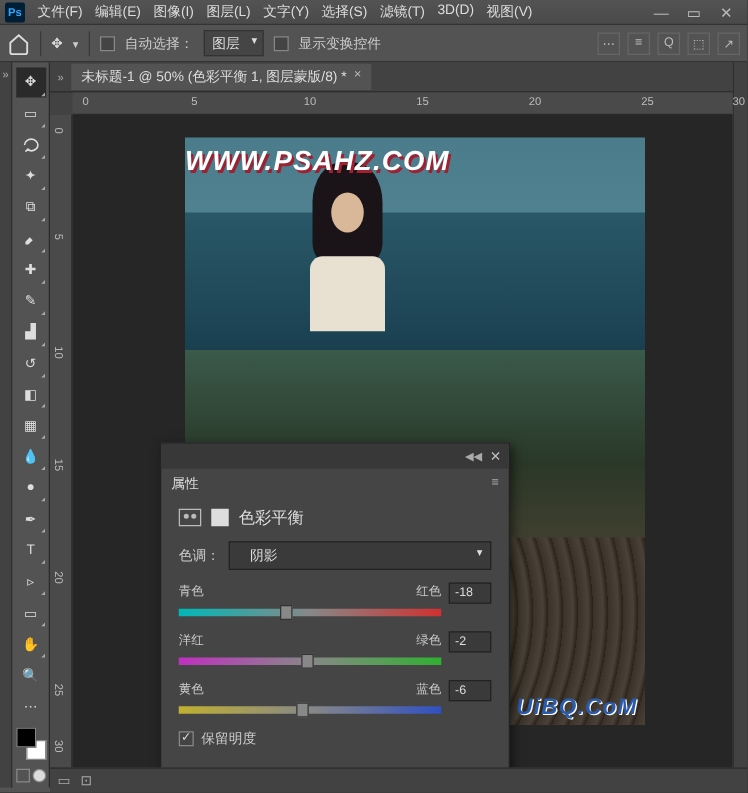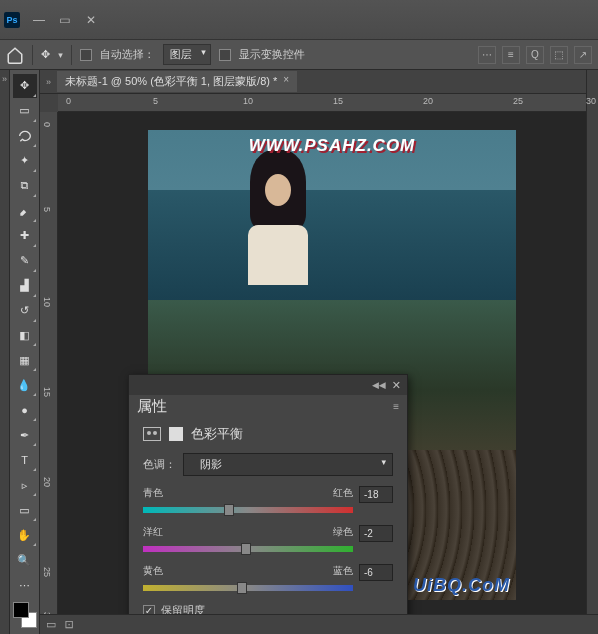--- a/index.html
+++ b/index.html
@@ -1,18 +1,18 @@
 <!DOCTYPE html>
 <html><head>
 <meta charset="utf-8">
 <style>
 * { margin: 0; padding: 0; box-sizing: border-box; font-family: "Microsoft YaHei", Arial, sans-serif; }
 body { background: #535353; width: 598px; height: 634px; overflow: hidden; position: relative; font-size: 11px; color: #ccc; }
 
-.titlebar { height: 40px; background: linear-gradient(#535353,#4a4a4a); display: flex; align-items: center; padding: 0 4px; border-bottom: 1px solid #333; }
+.titlebar { height: 20px; background: linear-gradient(#535353,#4a4a4a); display: flex; align-items: center; padding: 0 4px; border-bottom: 1px solid #333; justify-content: center; }
 .ps-icon { width: 16px; height: 16px; background: #001e36; color: #31a8ff; display: flex; align-items: center; justify-content: center; font-weight: bold; font-size: 9px; border-radius: 2px; margin-right: 6px; }
 .menubar { display: flex; gap: 2px; flex: 1; }
 .menubar span { padding: 2px 4px; font-size: 11px; color: #ddd; cursor: default; }
 .win-controls { display: flex; gap: 0; }
 .win-btn { width: 26px; height: 20px; display: flex; align-items: center; justify-content: center; color: #bbb; font-size: 12px; }
 
 .optbar { height: 30px; background: #535353; border-bottom: 1px solid #2a2a2a; display: flex; align-items: center; padding: 0 6px; gap: 8px; }
 .home-icon { width: 18px; height: 18px; color: #ddd; }
 .sep { width: 1px; height: 20px; background: #3a3a3a; }
 .move-icon { color: #ddd; }
@@ -52,29 +52,29 @@
 .canvas { flex: 1; background: #262626; position: relative; overflow: hidden; }
 
 .photo { position: absolute; left: 90px; top: 18px; width: 368px; height: 470px; background: linear-gradient(#4a7c8c 0%, #5a8a9a 35%, #4a6872 60%, #3a4238 80%, #2a2822 100%); }
 .sea { position:absolute; top:60px; left:0; right:0; height:110px; background:linear-gradient(#2a5868,#1a4050);}
 .shore { position:absolute; top:170px; left:0; right:0; height:180px; background:linear-gradient(#3a5a4a,#2a3828,#4a4232);}
 .rocks { position:absolute; bottom:0; left:0; right:0; height:150px; background:repeating-radial-gradient(circle at 30% 40%, #3a3228 0, #4a4238 8px, #2a2218 12px);}
 .woman { position:absolute; top:20px; left:90px; width:80px; height:130px;}
 .woman .hair { width:56px; height:80px; background:#1a1418; border-radius:40% 40% 20% 20%; margin:0 auto;}
 .woman .face { width:26px; height:32px; background:#d8b898; border-radius:50%; position:absolute; top:24px; left:27px;}
 .woman .body { width:60px; height:60px; background:#e8e0d0; position:absolute; top:75px; left:10px; border-radius:10px 10px 0 0;}
-.watermark { position:absolute; top:6px; left:0; right:0; text-align:center; font-weight:bold; font-style:italic; color:#fff; font-size:17px; letter-spacing:1px; text-shadow:2px 2px 0 #a02030;}
+.watermark { position:absolute; top:6px; left:0; right:0; font-weight:bold; font-style:italic; color:#fff; font-size:22px; letter-spacing:1px; text-shadow:2px 2px 0 #a02030;}
 .watermark2 { position:absolute; bottom:4px; right:6px; font-weight:bold; font-style:italic; color:#2a5aaa; font-size:18px; text-shadow:1px 1px 0 #fff; letter-spacing:1px;}
 
 .panel { position: absolute; left: 70px; top: 262px; width: 280px; height: 280px; background: #454545; border: 1px solid #222; box-shadow: 2px 2px 8px rgba(0,0,0,0.5); }
 .panel-head { height: 20px; background: #383838; display:flex; align-items:center; justify-content:flex-end; gap:6px; padding:0 6px;}
 .panel-head .coll { font-size:9px; color:#aaa;}
 .panel-head .closep { font-size:11px; color:#bbb;}
 .panel-tabs { height: 22px; display:flex; align-items:center; padding:0 8px; justify-content:space-between;}
-.panel-tab { color:#ddd; font-size:15px;text-align:center;}
+.panel-tab { color:#ddd; font-size:11px;text-align:center;}
 .panel-menu { color:#aaa; font-size:10px;}
 .panel-body { padding: 8px 14px; }
 .adj-row { display:flex; align-items:center; gap:8px; margin-bottom:10px;}
 .adj-icon1 { width:18px; height:14px; border:1px solid #bbb; position:relative;}
 .adj-icon1::after { content:""; position:absolute; left:3px; top:3px; width:4px; height:4px; border-radius:50%; background:#bbb;}
 .adj-icon1::before { content:""; position:absolute; right:3px; top:3px; width:4px; height:4px; border-radius:50%; background:#bbb;}
 .adj-icon2 { width:14px; height:14px; background:#ddd;}
 .adj-title { color:#ddd; font-size:13px;}
 .field-row { display:flex; align-items:center; gap:6px; margin-bottom:10px;}
 .field-label { width:34px; color:#ccc; font-size:11px;}
@@ -94,20 +94,31 @@
 
 .right-strip { width:12px; background:#424242; border-left:1px solid #2a2a2a;}
 .status { position:absolute; bottom:0; left:40px; right:0; height:20px; background:#424242; display:flex; align-items:center; gap:8px; padding:0 6px; border-top:1px solid #2a2a2a;}
 .status .ico { color:#aaa;}
 </style>
 </head>
 <body>
 
 <div class="titlebar">
   <div class="ps-icon">Ps</div>
+  <div class="menubar">
+    <span>文件(F)</span>
+    <span>编辑(E)</span>
+    <span>图像(I)</span>
+    <span>图层(L)</span>
+    <span>文字(Y)</span>
+    <span>选择(S)</span>
+    <span>滤镜(T)</span>
+    <span>3D(D)</span>
+    <span>视图(V)</span>
+  </div>
   <div class="win-controls">
     <div class="win-btn">—</div>
     <div class="win-btn">▭</div>
     <div class="win-btn">✕</div>
   </div>
 </div>
 
 <div class="optbar">
   <svg class="home-icon" viewBox="0 0 24 24" fill="none" stroke="#ddd" stroke-width="2">
       <path d="M3 11l9-8 9 8v10a2 2 0 01-2 2H5a2 2 0 01-2-2z"></path>

